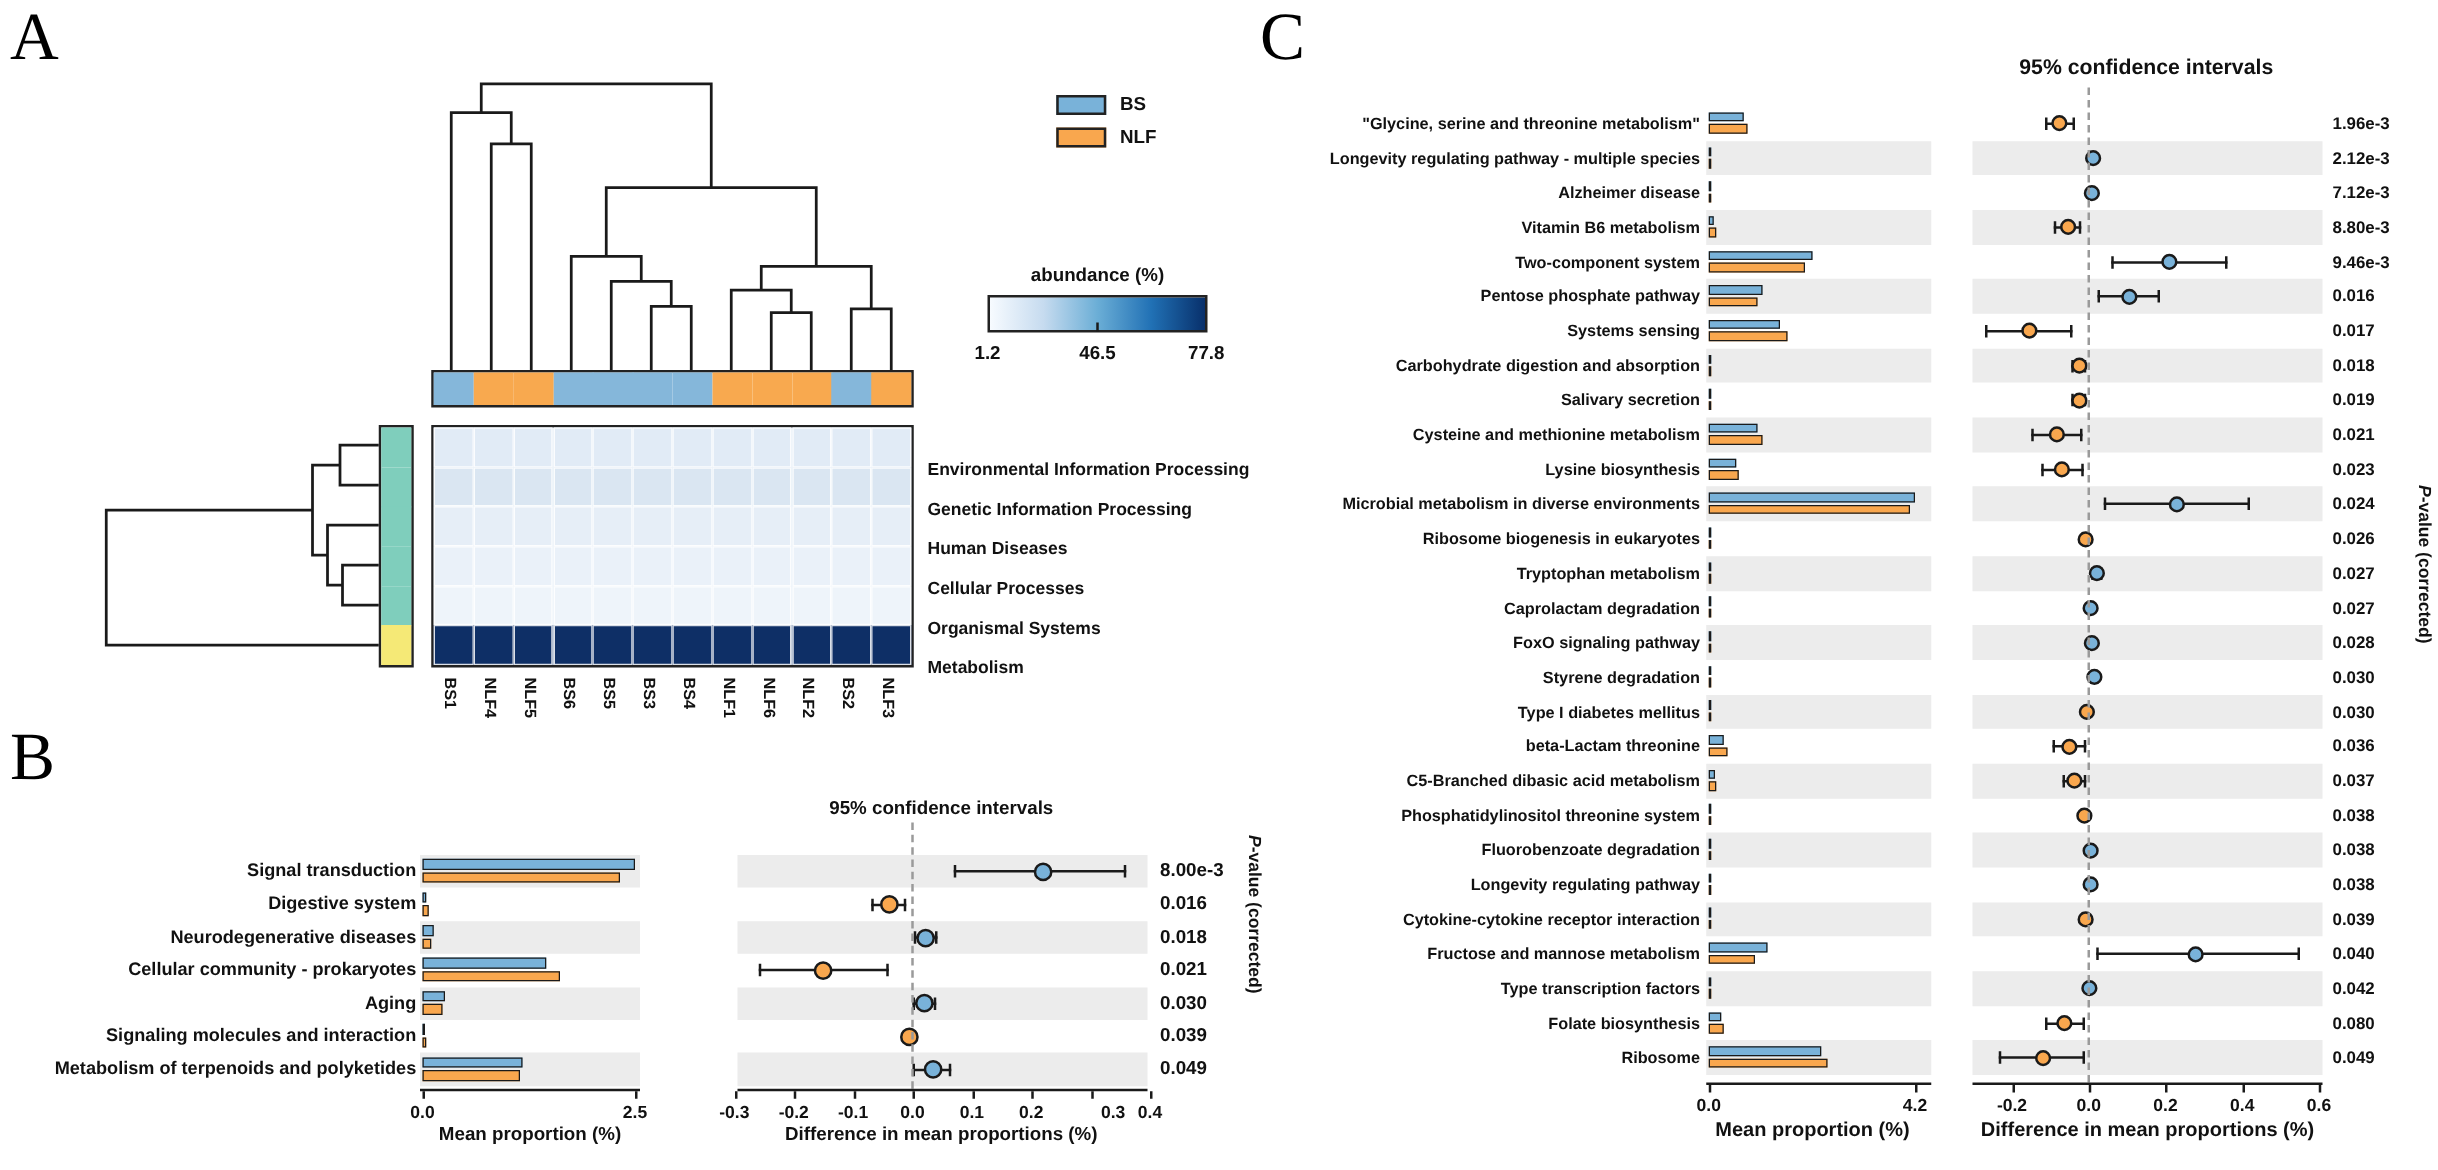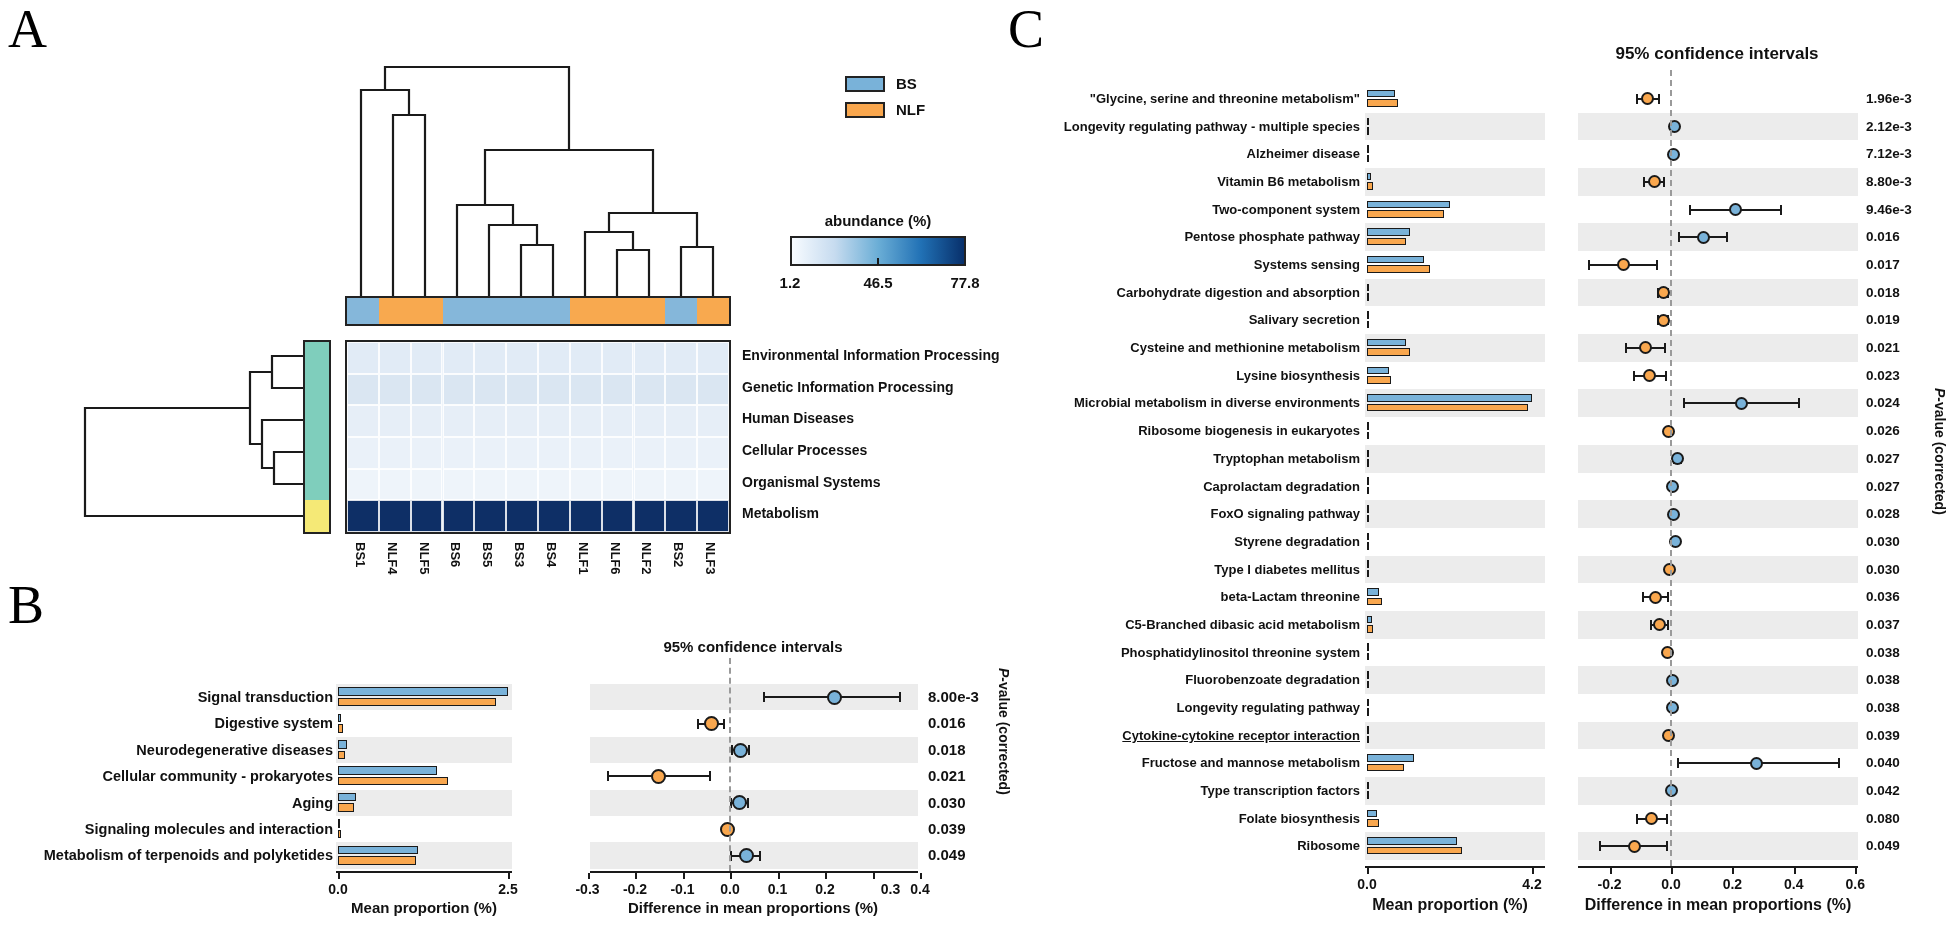--- a/index.html
+++ b/index.html
@@ -1,21 +1,21 @@
 <!DOCTYPE html>
 <html><head>
 <meta charset="utf-8">
 <style>
   html,body{margin:0;padding:0;background:#ffffff;}
   #figure{position:relative;width:1950px;height:936px;background:#ffffff;overflow:hidden;
           font-family:"Liberation Sans",sans-serif;color:#111;}
   .abs{position:absolute;}
   .panel-letter{font-family:"Liberation Serif",serif;font-size:54px;line-height:1;color:#000;}
   .bold{font-weight:bold;}
-  .nowrap{white-space:nowrap;}
+  .nowrap{white-space:nowrap;margin-top:20px;}
   .row-label{position:absolute;font-weight:bold;white-space:nowrap;text-align:right;color:#111;}
   .p-label{position:absolute;font-weight:bold;white-space:nowrap;color:#111;}
   .stripe{position:absolute;background:#ececec;}
   .bar{position:absolute;border:1.5px solid #1a1a1a;box-sizing:border-box;}
   .ci-line{position:absolute;background:#1a1a1a;height:2px;}
   .ci-cap{position:absolute;background:#1a1a1a;width:2px;}
   .ci-dot{position:absolute;border:2px solid #1a1a1a;border-radius:50%;box-sizing:border-box;}
   .dash-line{position:absolute;border-left:2px dashed #9a9a9a;width:0;}
   .axis-line{position:absolute;background:#1a1a1a;height:2px;}
   .tick{position:absolute;background:#1a1a1a;width:2px;height:6px;}
@@ -494,21 +494,21 @@
       <div class="row-label" style="left: 740px; top: 693.96px; width: 620px; height: 27.68px; line-height: 27.68px; font-size: 13px;">Longevity regulating pathway</div>
       <div class="bar" style="left: 1367px; top: 698.8px; width: 2px; height: 7.5px; background: rgb(121, 178, 217);"></div>
       <div class="bar" style="left: 1367px; top: 708.3px; width: 2px; height: 7.5px; background: rgb(249, 167, 78);"></div>
       <div class="ci-line" style="left: 1670.39px; top: 706.8px; width: 3.684px;"></div>
       <div class="ci-cap" style="left: 1670.39px; top: 702.8px; height: 10px;"></div>
       <div class="ci-cap" style="left: 1672.07px; top: 702.8px; height: 10px;"></div>
       <div class="ci-dot" style="left: 1665.73px; top: 701.3px; width: 13px; height: 13px; background: rgb(121, 178, 217);"></div>
       <div class="p-label" style="left: 1866px; top: 693.96px; height: 27.68px; line-height: 27.68px; font-size: 13.5px;">0.038</div>
       <div class="stripe" style="left: 1365px; top: 721.64px; width: 180px; height: 27.68px;"></div>
       <div class="stripe" style="left: 1578px; top: 721.64px; width: 280px; height: 27.68px;"></div>
-      <div class="row-label" style="left: 740px; top: 721.64px; width: 620px; height: 27.68px; line-height: 27.68px; font-size: 13px; text-decoration: underline;">Cytokine-cytokine receptor interaction</div>
+      <div class="row-label" style="left: 740px; top: 721.64px; width: 620px; height: 27.68px; line-height: 27.68px; font-size: 13px;">Cytokine-cytokine receptor interaction</div>
       <div class="bar" style="left: 1367px; top: 726.48px; width: 2px; height: 7.5px; background: rgb(121, 178, 217);"></div>
       <div class="bar" style="left: 1367px; top: 735.98px; width: 2.35714px; height: 7.5px; background: rgb(249, 167, 78);"></div>
       <div class="ci-line" style="left: 1665.47px; top: 734.48px; width: 5.833px;"></div>
       <div class="ci-cap" style="left: 1665.47px; top: 730.48px; height: 10px;"></div>
       <div class="ci-cap" style="left: 1669.31px; top: 730.48px; height: 10px;"></div>
       <div class="ci-dot" style="left: 1662.04px; top: 728.98px; width: 13px; height: 13px; background: rgb(249, 167, 78);"></div>
       <div class="p-label" style="left: 1866px; top: 721.64px; height: 27.68px; line-height: 27.68px; font-size: 13.5px;">0.039</div>
       <div class="row-label" style="left: 740px; top: 749.32px; width: 620px; height: 27.68px; line-height: 27.68px; font-size: 13px;">Fructose and mannose metabolism</div>
       <div class="bar" style="left: 1367px; top: 754.16px; width: 47.1429px; height: 7.5px; background: rgb(121, 178, 217);"></div>
       <div class="bar" style="left: 1367px; top: 763.66px; width: 37.3214px; height: 7.5px; background: rgb(249, 167, 78);"></div>

